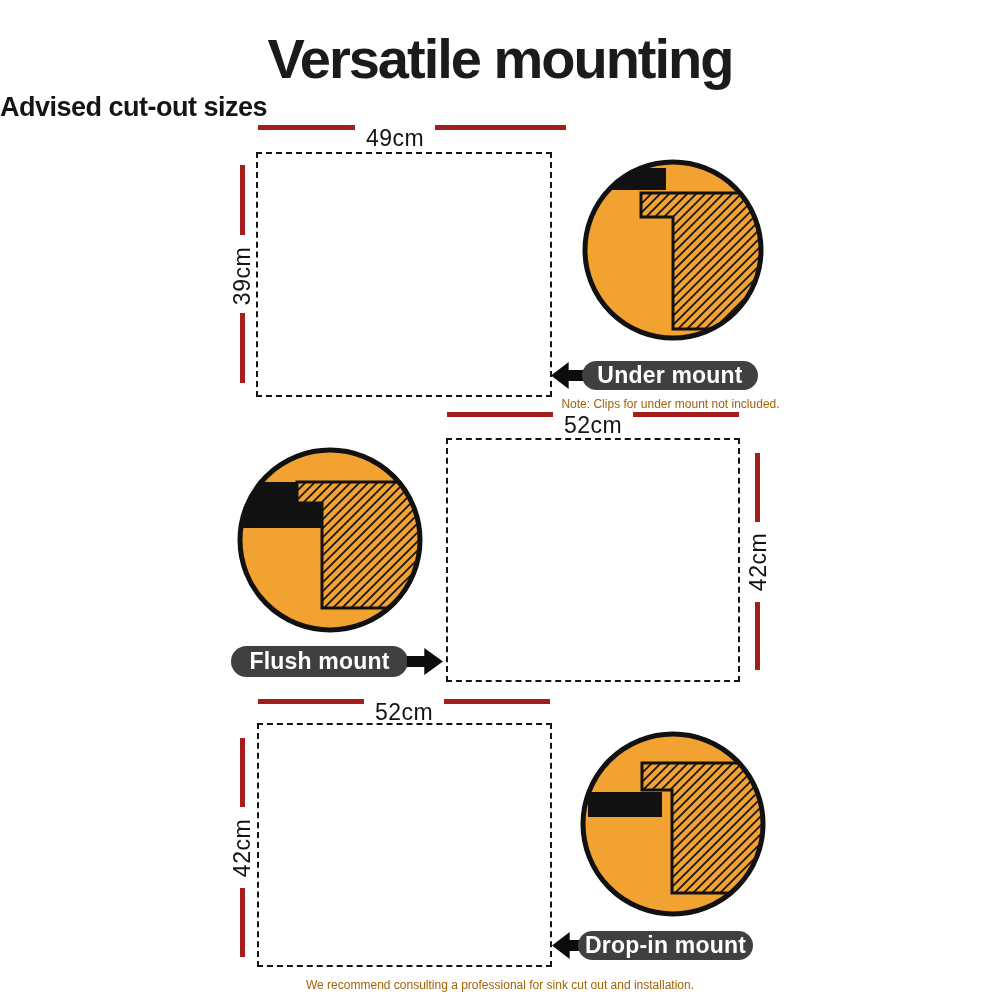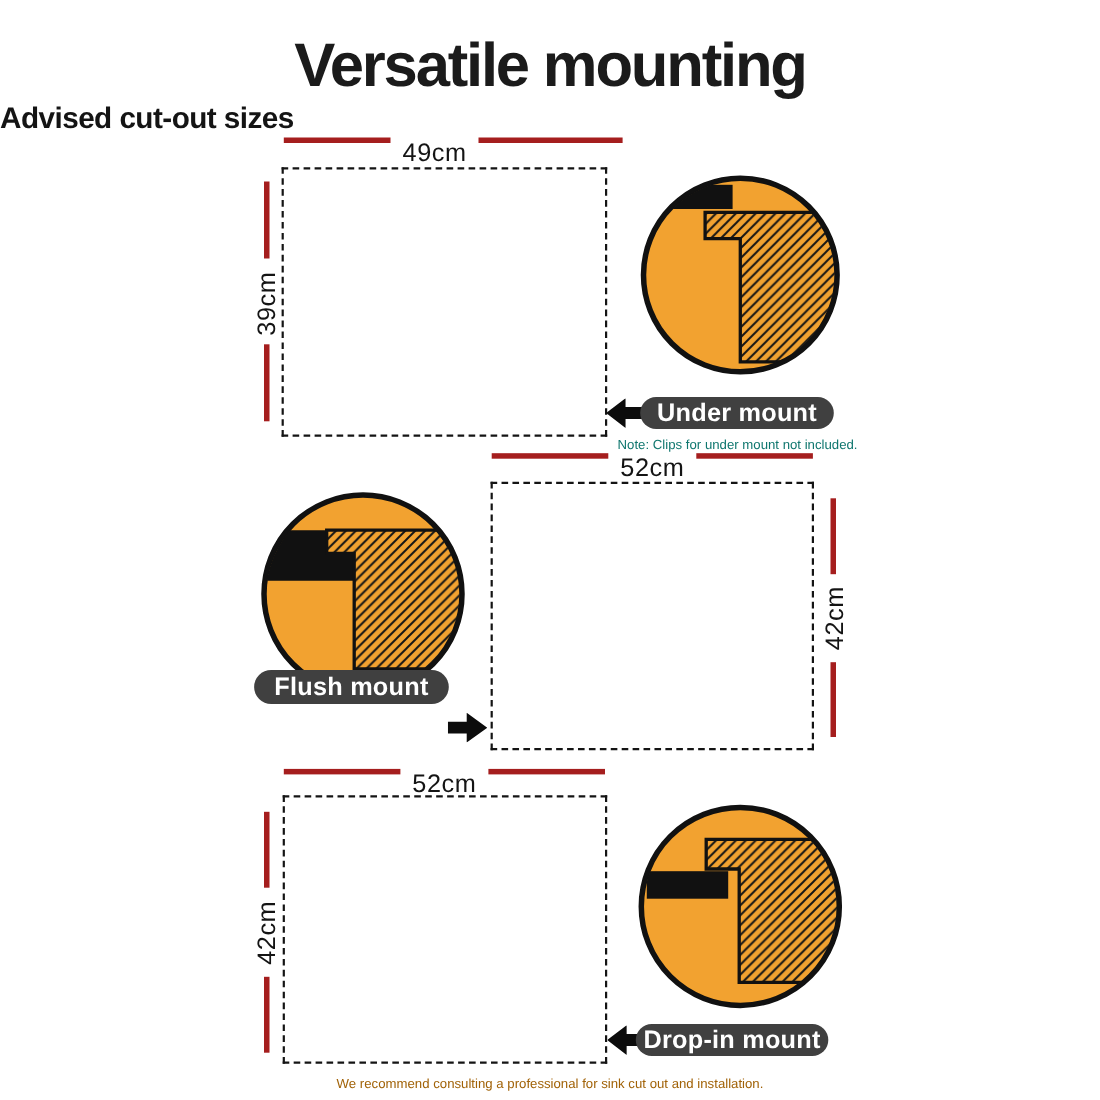--- a/index.html
+++ b/index.html
@@ -31,21 +31,21 @@
   
   .pill{
     background:#404040;border-radius:16px;color:#ffffff;
     display:flex;align-items:center;justify-content:center;
     font-size:23px;font-weight:bold;letter-spacing:0.2px;
   }
   .blockarrow{background:#0c0c0c;}
   .arrow-left{clip-path:polygon(0 50%,52% 0,52% 30%,100% 30%,100% 70%,52% 70%,52% 100%);}
   .arrow-right{clip-path:polygon(100% 50%,48% 0,48% 30%,0 30%,0 70%,48% 70%,48% 100%);}
   
-  .note{font-size:12px;color:#0f766e;text-align:center;}
+  .note{font-size:12px;color:#a16207;text-align:center;}
 </style>
 </head>
 <body>
 
 <div id="canvas">
 
   <div class="abs title">Versatile mounting</div>
   <div class="abs subtitle">Advised cut-out sizes</div>
 
   <div>
@@ -108,21 +108,21 @@
             <circle cx="95" cy="95" r="88"></circle>
           </clipPath>
       </defs>
       <circle cx="95" cy="95" r="90" fill="#F2A230" stroke="#111111" stroke-width="5"></circle>
       <g clip-path="url(#clipB)">
         <path d="M-10,37 H62 V58 H87 V83 H-10 Z" fill="#111111"></path>
         <path d="M62,37 H200 V163 H87 V58 H62 Z" fill="url(#hatchB)" stroke="#111111" stroke-width="3"></path>
       </g>
     </svg>
 
-    <div class="abs pill" style="left:231px;top:609px;width:177px;height:31px;">
+    <div class="abs pill" style="left:231px;top:646px;width:177px;height:31px;">
       <span>Flush mount</span>
     </div>
     <div class="abs blockarrow arrow-right" style="left:407px;top:648px;width:36px;height:27px;"></div>
   </div>
 
   <div>
 
     <div class="abs hdim" style="left:258px;top:699px;width:292px;">
       <div class="dline"></div>
       <div class="dimtext">52cm</div>

